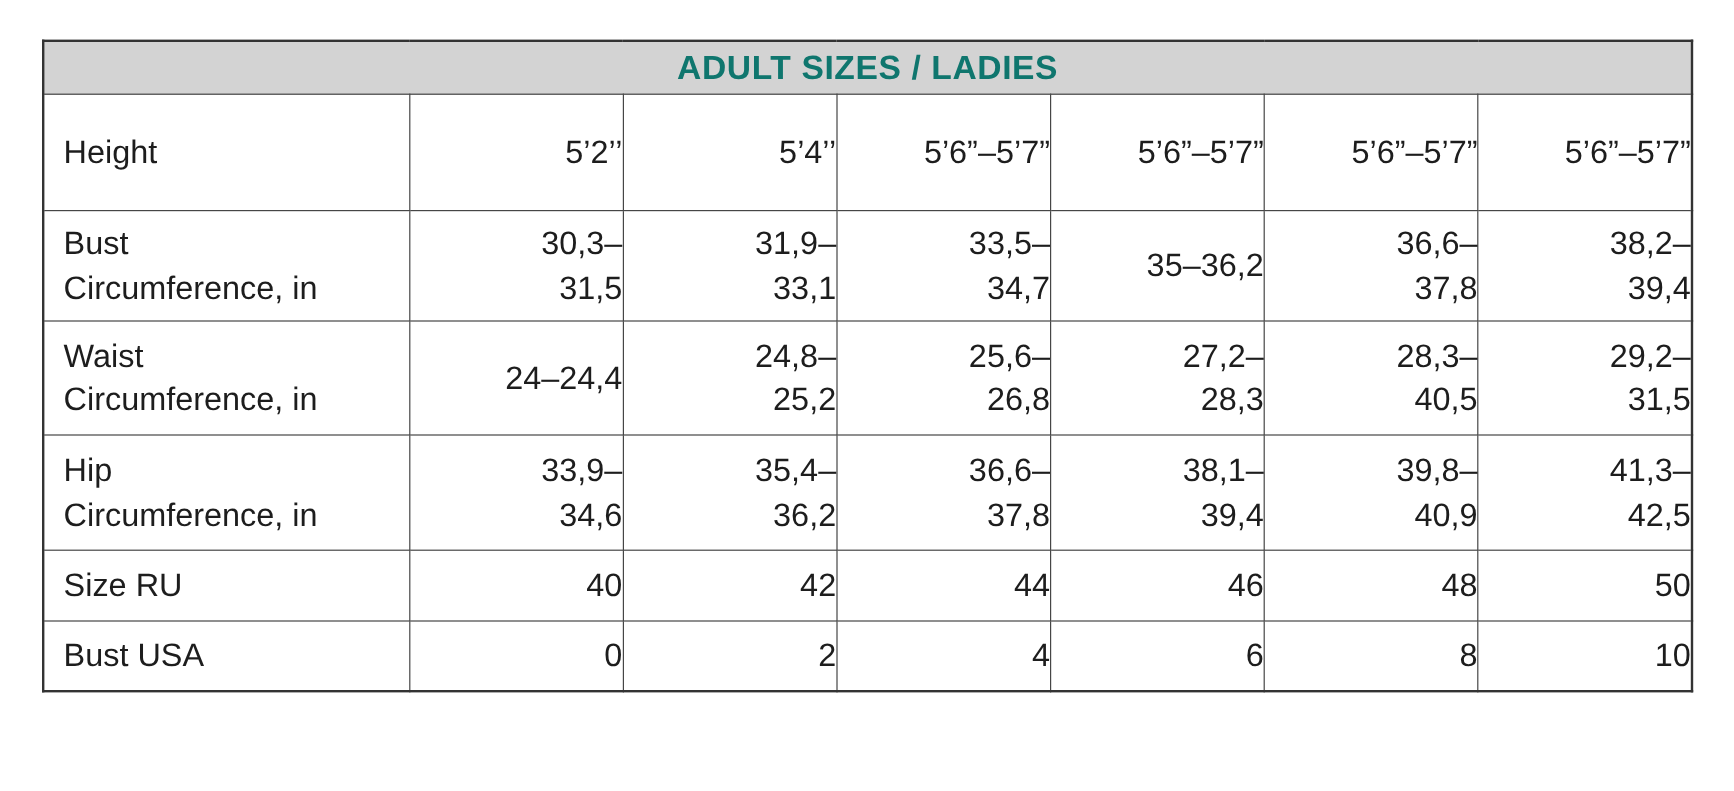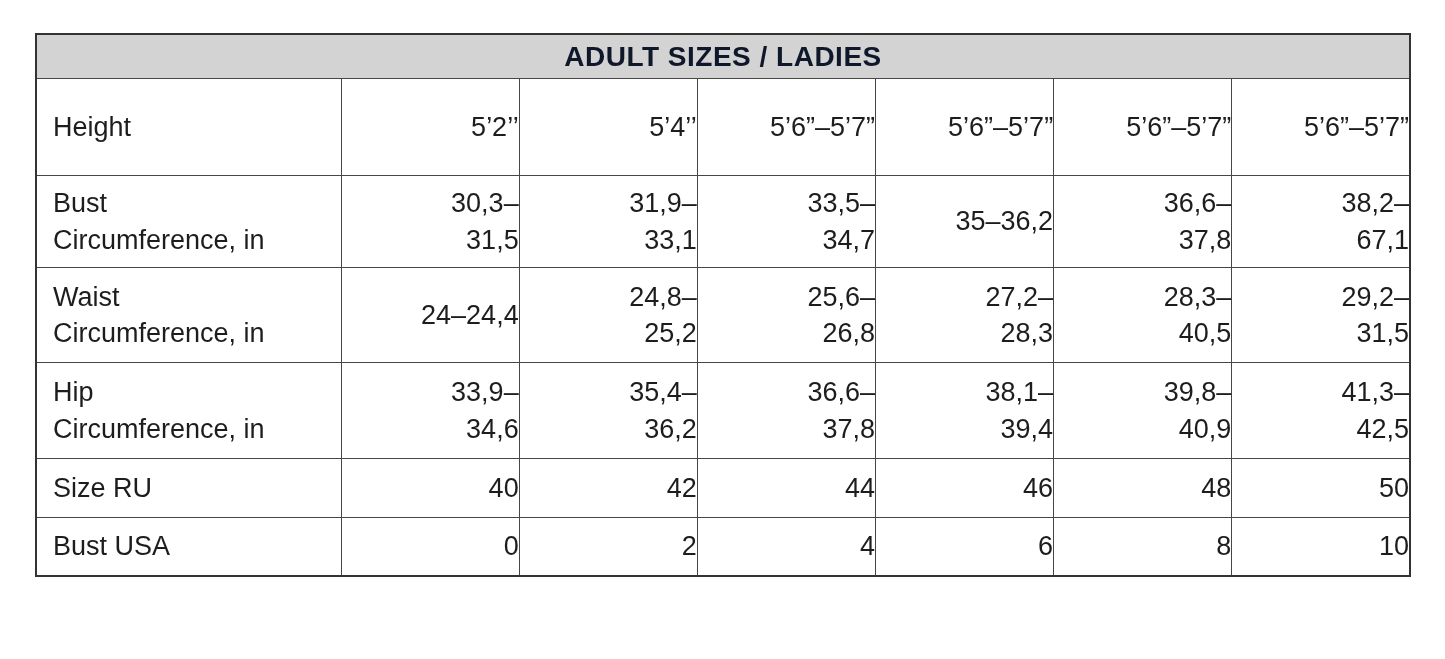--- a/index.html
+++ b/index.html
@@ -29,21 +29,21 @@
     white-space: pre-line;
     line-height: 1.35;
   }
   .size-table th.title-cell {
     height: 43px;
     background: #d3d3d3;
     font-weight: bold;
     font-size: 28px;
     letter-spacing: 0.5px;
     text-align: center;
-    color: #0f172a;
+    color: #0f766e;
   }
   .size-table td.label-cell {
     text-align: left;
     padding-left: 16px;
     padding-right: 8px;
   }
   .size-table td.value-cell { text-align: right; }
   tr.row-height { height: 97px; padding-left: 20px; }
   tr.row-bust   { height: 92px; }
   tr.row-waist  { height: 95px; }
@@ -88,21 +88,21 @@
         <td class="value-cell">30,3–
 31,5</td>
         <td class="value-cell">31,9–
 33,1</td>
         <td class="value-cell">33,5–
 34,7</td>
         <td class="value-cell">35–36,2</td>
         <td class="value-cell">36,6–
 37,8</td>
         <td class="value-cell">38,2–
-67,1</td>
+39,4</td>
       </tr>
       <tr class="row-waist">
         <td class="label-cell">Waist
 Circumference, in</td>
         <td class="value-cell">24–24,4</td>
         <td class="value-cell">24,8–
 25,2</td>
         <td class="value-cell">25,6–
 26,8</td>
         <td class="value-cell">27,2–

